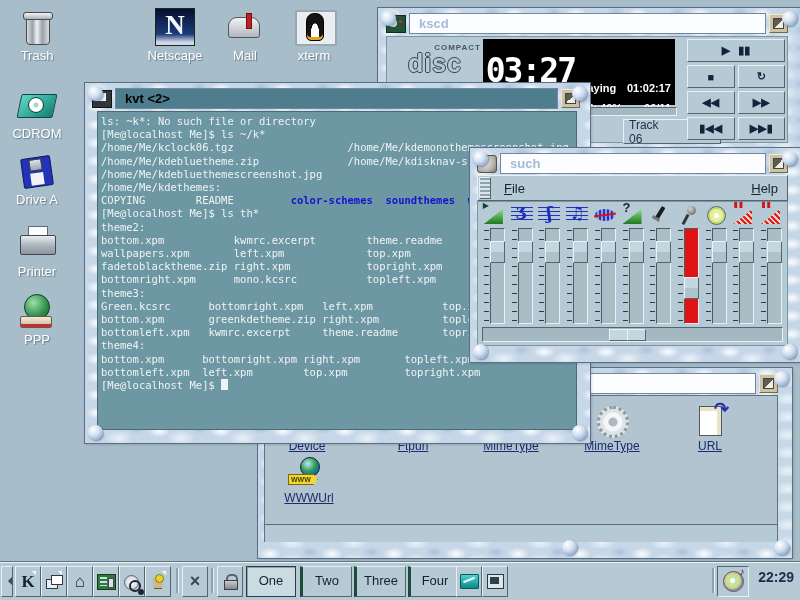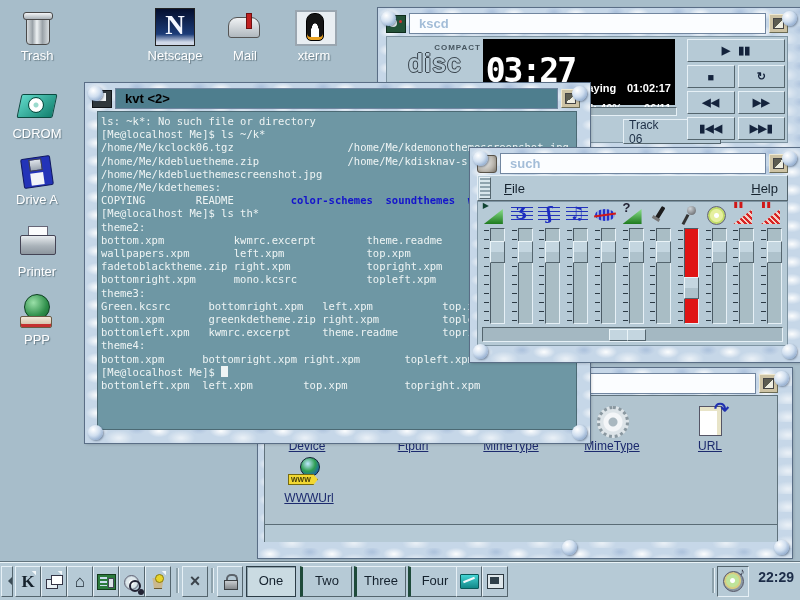--- a/index.html
+++ b/index.html
@@ -376,22 +376,22 @@
         <div class="term-line"><span>fadetoblacktheme.zip right.xpm            topright.xpm</span></div>
         <div class="term-line"><span>bottomright.xpm      mono.kcsrc           topleft.xpm</span></div>
         <div class="term-line"><span></span></div>
         <div class="term-line"><span>theme3:</span></div>
         <div class="term-line"><span>Green.kcsrc      bottomright.xpm   left.xpm           top.xpm</span></div>
         <div class="term-line"><span>bottom.xpm       greenkdetheme.zip right.xpm          topleft.xpm</span></div>
         <div class="term-line"><span>bottomleft.xpm   kwmrc.excerpt     theme.readme       topright.xpm</span></div>
         <div class="term-line"><span></span></div>
         <div class="term-line"><span>theme4:</span></div>
         <div class="term-line"><span>bottom.xpm      bottomright.xpm right.xpm       topleft.xpm</span></div>
+        <div class="term-line"><span>bottomleft.xpm  left.xpm        top.xpm         topright.xpm</span></div>
         <div class="term-line"><span>[Me@localhost Me]$ </span><span class="t-cursor"></span></div>
-        <div class="term-line"><span>bottomleft.xpm  left.xpm        top.xpm         topright.xpm</span></div>
       </div>
     <span class="bubble b-tl"></span>
     <span class="bubble b-tr"></span>
     <span class="bubble b-bl"></span>
     <span class="bubble b-br"></span>
   </div>
 
   <div id="kmix" class="window">
     <div class="titlebar">
       <div class="mini mini-kmix"></div>

